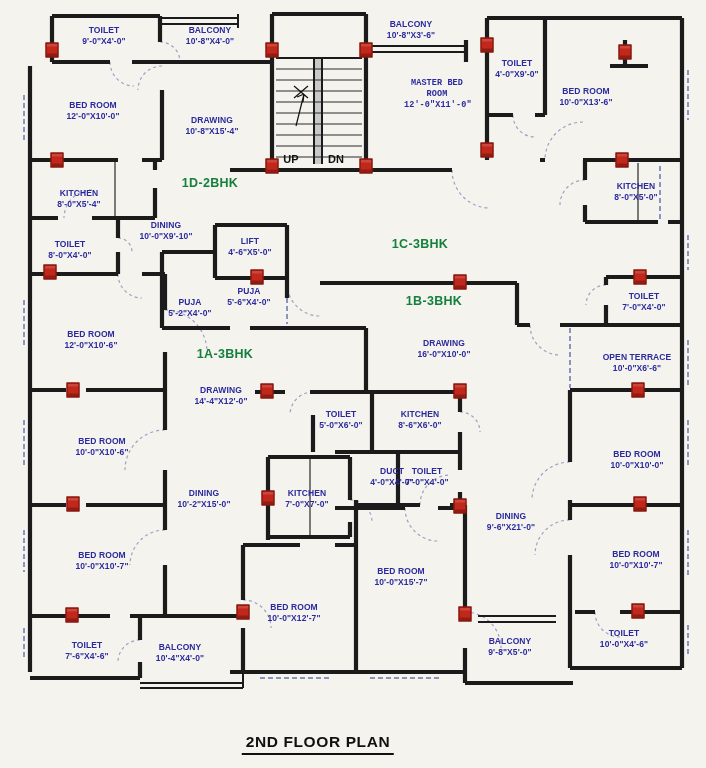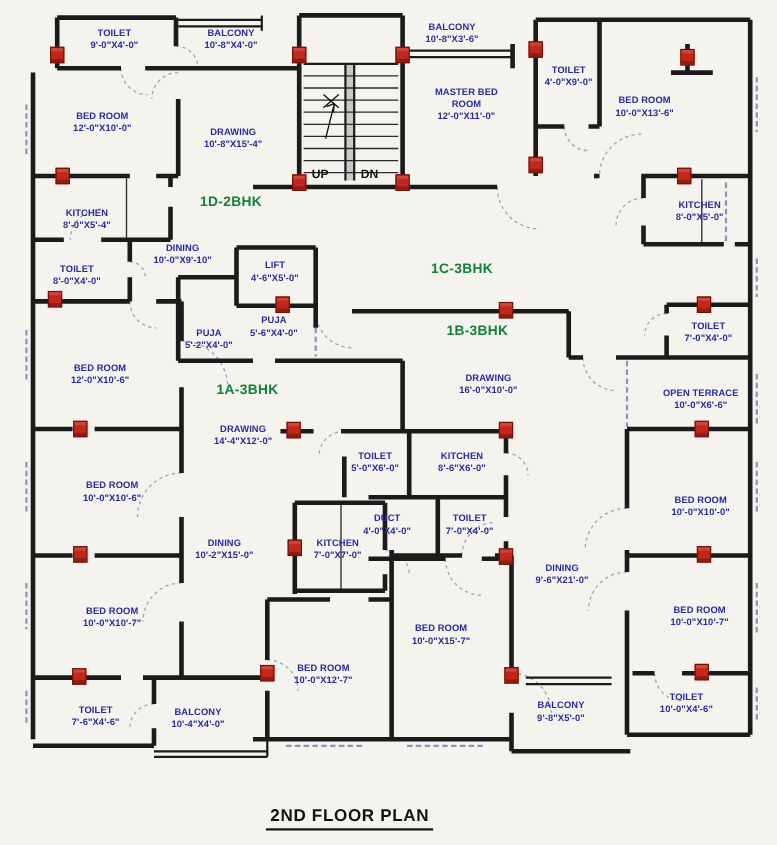--- a/index.html
+++ b/index.html
@@ -148,21 +148,21 @@
       <span class="rdim">10'-0"X13'-6"</span>
     </div>
     <div class="room" style="left: 93px; top: 100px;">
       <span class="rname">BED ROOM</span>
       <span class="rdim">12'-0"X10'-0"</span>
     </div>
     <div class="room" style="left: 212px; top: 115px;">
       <span class="rname">DRAWING</span>
       <span class="rdim">10'-8"X15'-4"</span>
     </div>
-    <div class="room" style="left: 424px; top: 78px; width: 66px;">
+    <div class="room" style="left: 437px; top: 78px; width: 66px; font-family: Liberation Mono, monospace;">
       <span class="rname">MASTER BED ROOM</span>
       <span class="rdim">12'-0"X11'-0"</span>
     </div>
     <div class="room" style="left: 79px; top: 188px;">
       <span class="rname">KITCHEN</span>
       <span class="rdim">8'-0"X5'-4"</span>
     </div>
     <div class="room" style="left: 636px; top: 181px;">
       <span class="rname">KITCHEN</span>
       <span class="rdim">8'-0"X5'-0"</span>
@@ -216,21 +216,21 @@
       <span class="rdim">8'-6"X6'-0"</span>
     </div>
     <div class="room" style="left: 102px; top: 436px;">
       <span class="rname">BED ROOM</span>
       <span class="rdim">10'-0"X10'-6"</span>
     </div>
     <div class="room" style="left: 637px; top: 449px;">
       <span class="rname">BED ROOM</span>
       <span class="rdim">10'-0"X10'-0"</span>
     </div>
-    <div class="room" style="left: 352px; top: 466px; width: 55px;">
+    <div class="room" style="left: 392px; top: 466px; width: 55px;">
       <span class="rname">DUCT</span>
       <span class="rdim">4'-0"X4'-0"</span>
     </div>
     <div class="room" style="left: 427px; top: 466px; width: 56px;">
       <span class="rname">TOILET</span>
       <span class="rdim">7'-0"X4'-0"</span>
     </div>
     <div class="room" style="left: 204px; top: 488px;">
       <span class="rname">DINING</span>
       <span class="rdim">10'-2"X15'-0"</span>

